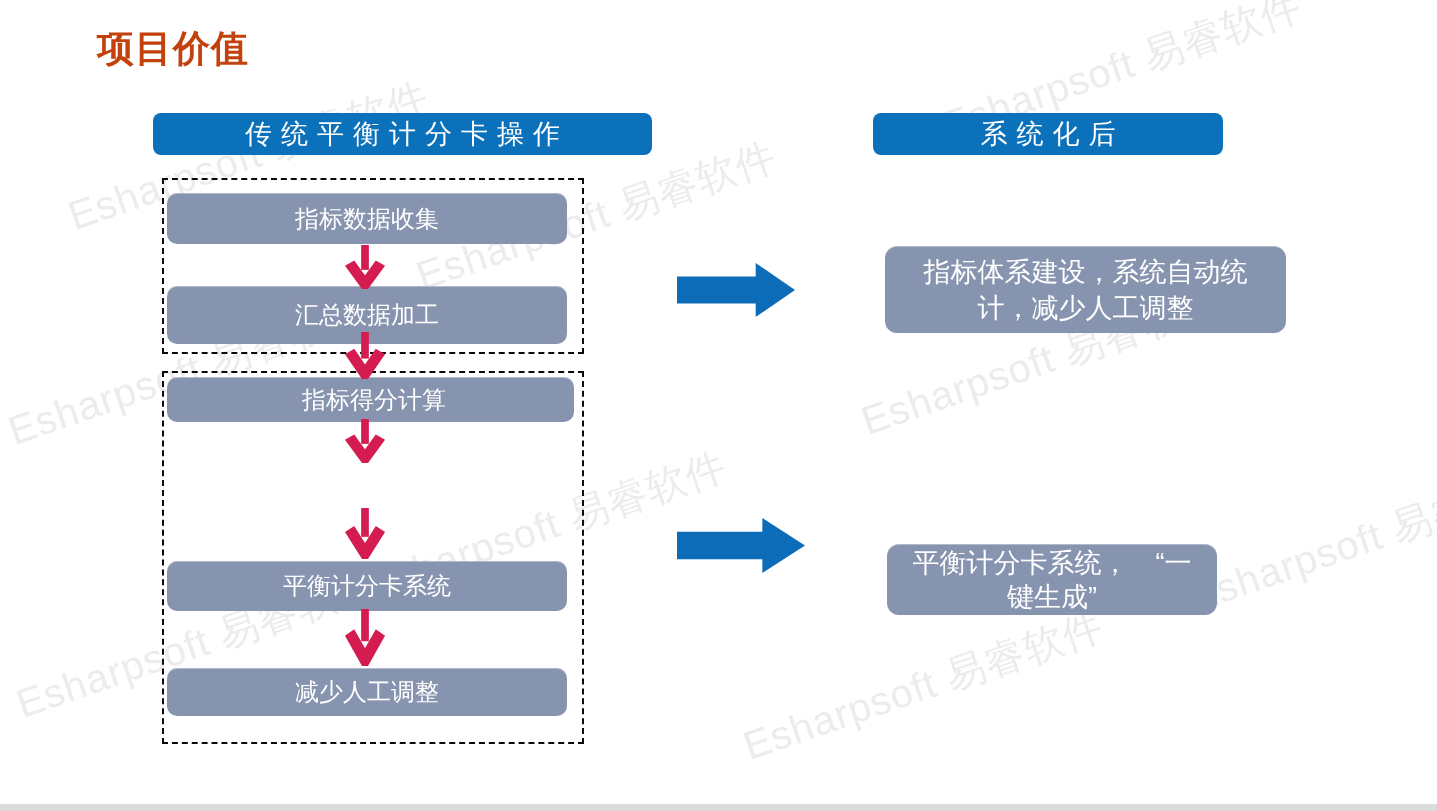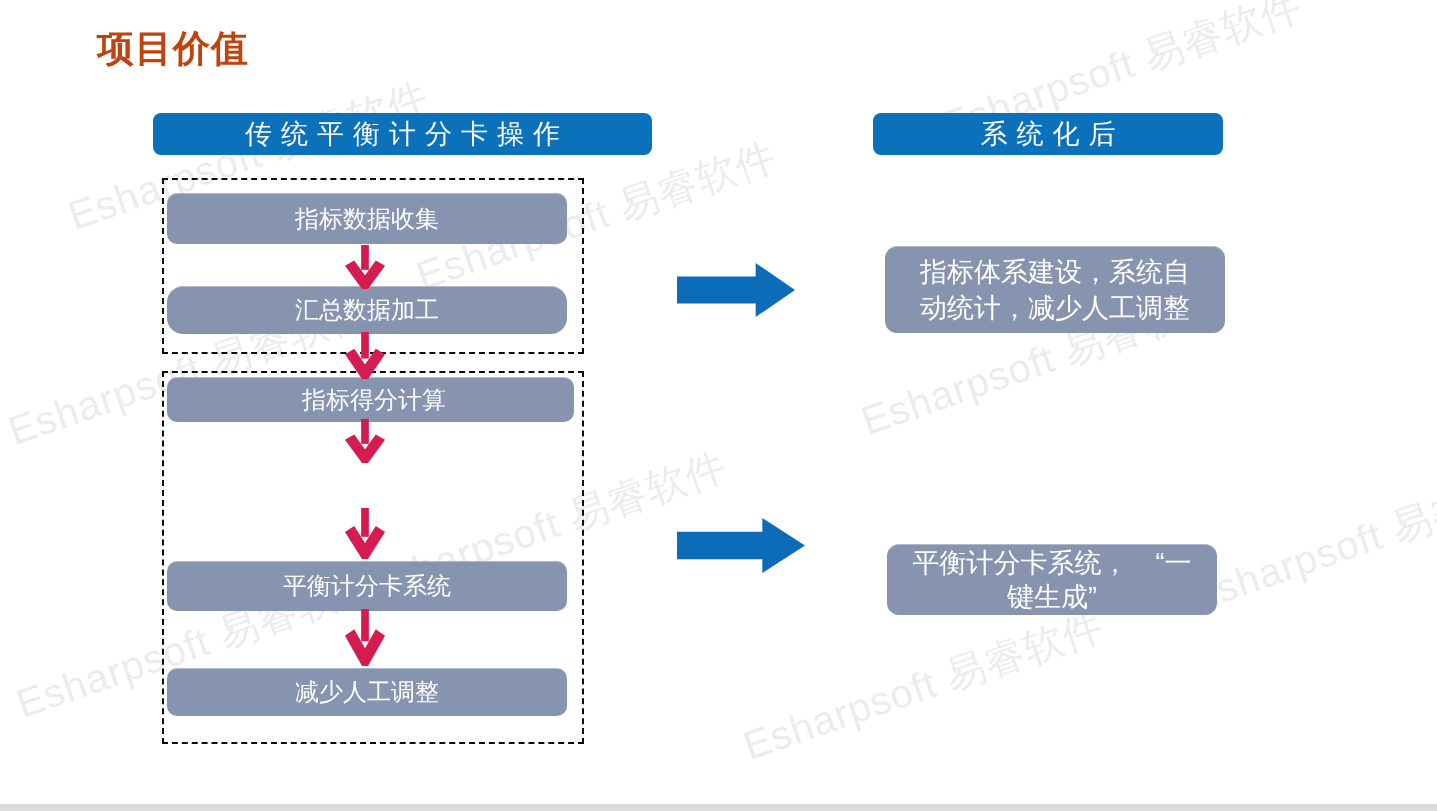--- a/index.html
+++ b/index.html
@@ -61,21 +61,21 @@
     position:absolute;z-index:3;
     left:167px;width:400px;
     background:#8794AF;
     border-radius:10px;
     color:#ffffff;
     font-size:24px;
     display:flex;align-items:center;justify-content:center;
     box-shadow:inset 0 1px 0 rgba(255,255,255,0.35);
   }
   .fb1{top:193px;height:51px;}
-  .fb2{top:286px;height:48px;border-radius:16px;}
+  .fb2{top:286px;height:58px;}
   .fb3{top:377px;height:45px;padding-left:7px;}
   .fb4{top:461px;height:50px;}
   .fb5{top:561px;height:50px;}
   .fb6{top:668px;height:48px;}
   
   .red-arrow{position:absolute;z-index:4;left:343px;width:44px;}
   .ra1{top:245px;height:44px;}
   .ra2{top:332px;height:47px;}
   .ra3{top:419px;height:44px;}
   .ra4{top:508px;height:51px;}
@@ -93,21 +93,21 @@
     border-radius:12px;
     color:#ffffff;
     font-size:27px;
     line-height:36px;
     text-align:center;
     display:flex;align-items:center;justify-content:center;
     padding:6px 22px;
     box-sizing:border-box;
     box-shadow:inset 0 1px 0 rgba(255,255,255,0.35);
   }
-  .rb1{left:885px;top:246px;width:340px;height:87px;}
+  .rb1{left:885px;top:246px;width:401px;height:87px;}
   .rb2{left:887px;top:512px;width:330px;height:71px;line-height:34px;margin-top:32px;}
   
   .bottom-strip{
     position:absolute;z-index:2;
     left:0;bottom:0;width:100%;height:7px;
     background:#dcdcdc;
   }
 </style>
 </head>
 <body>

